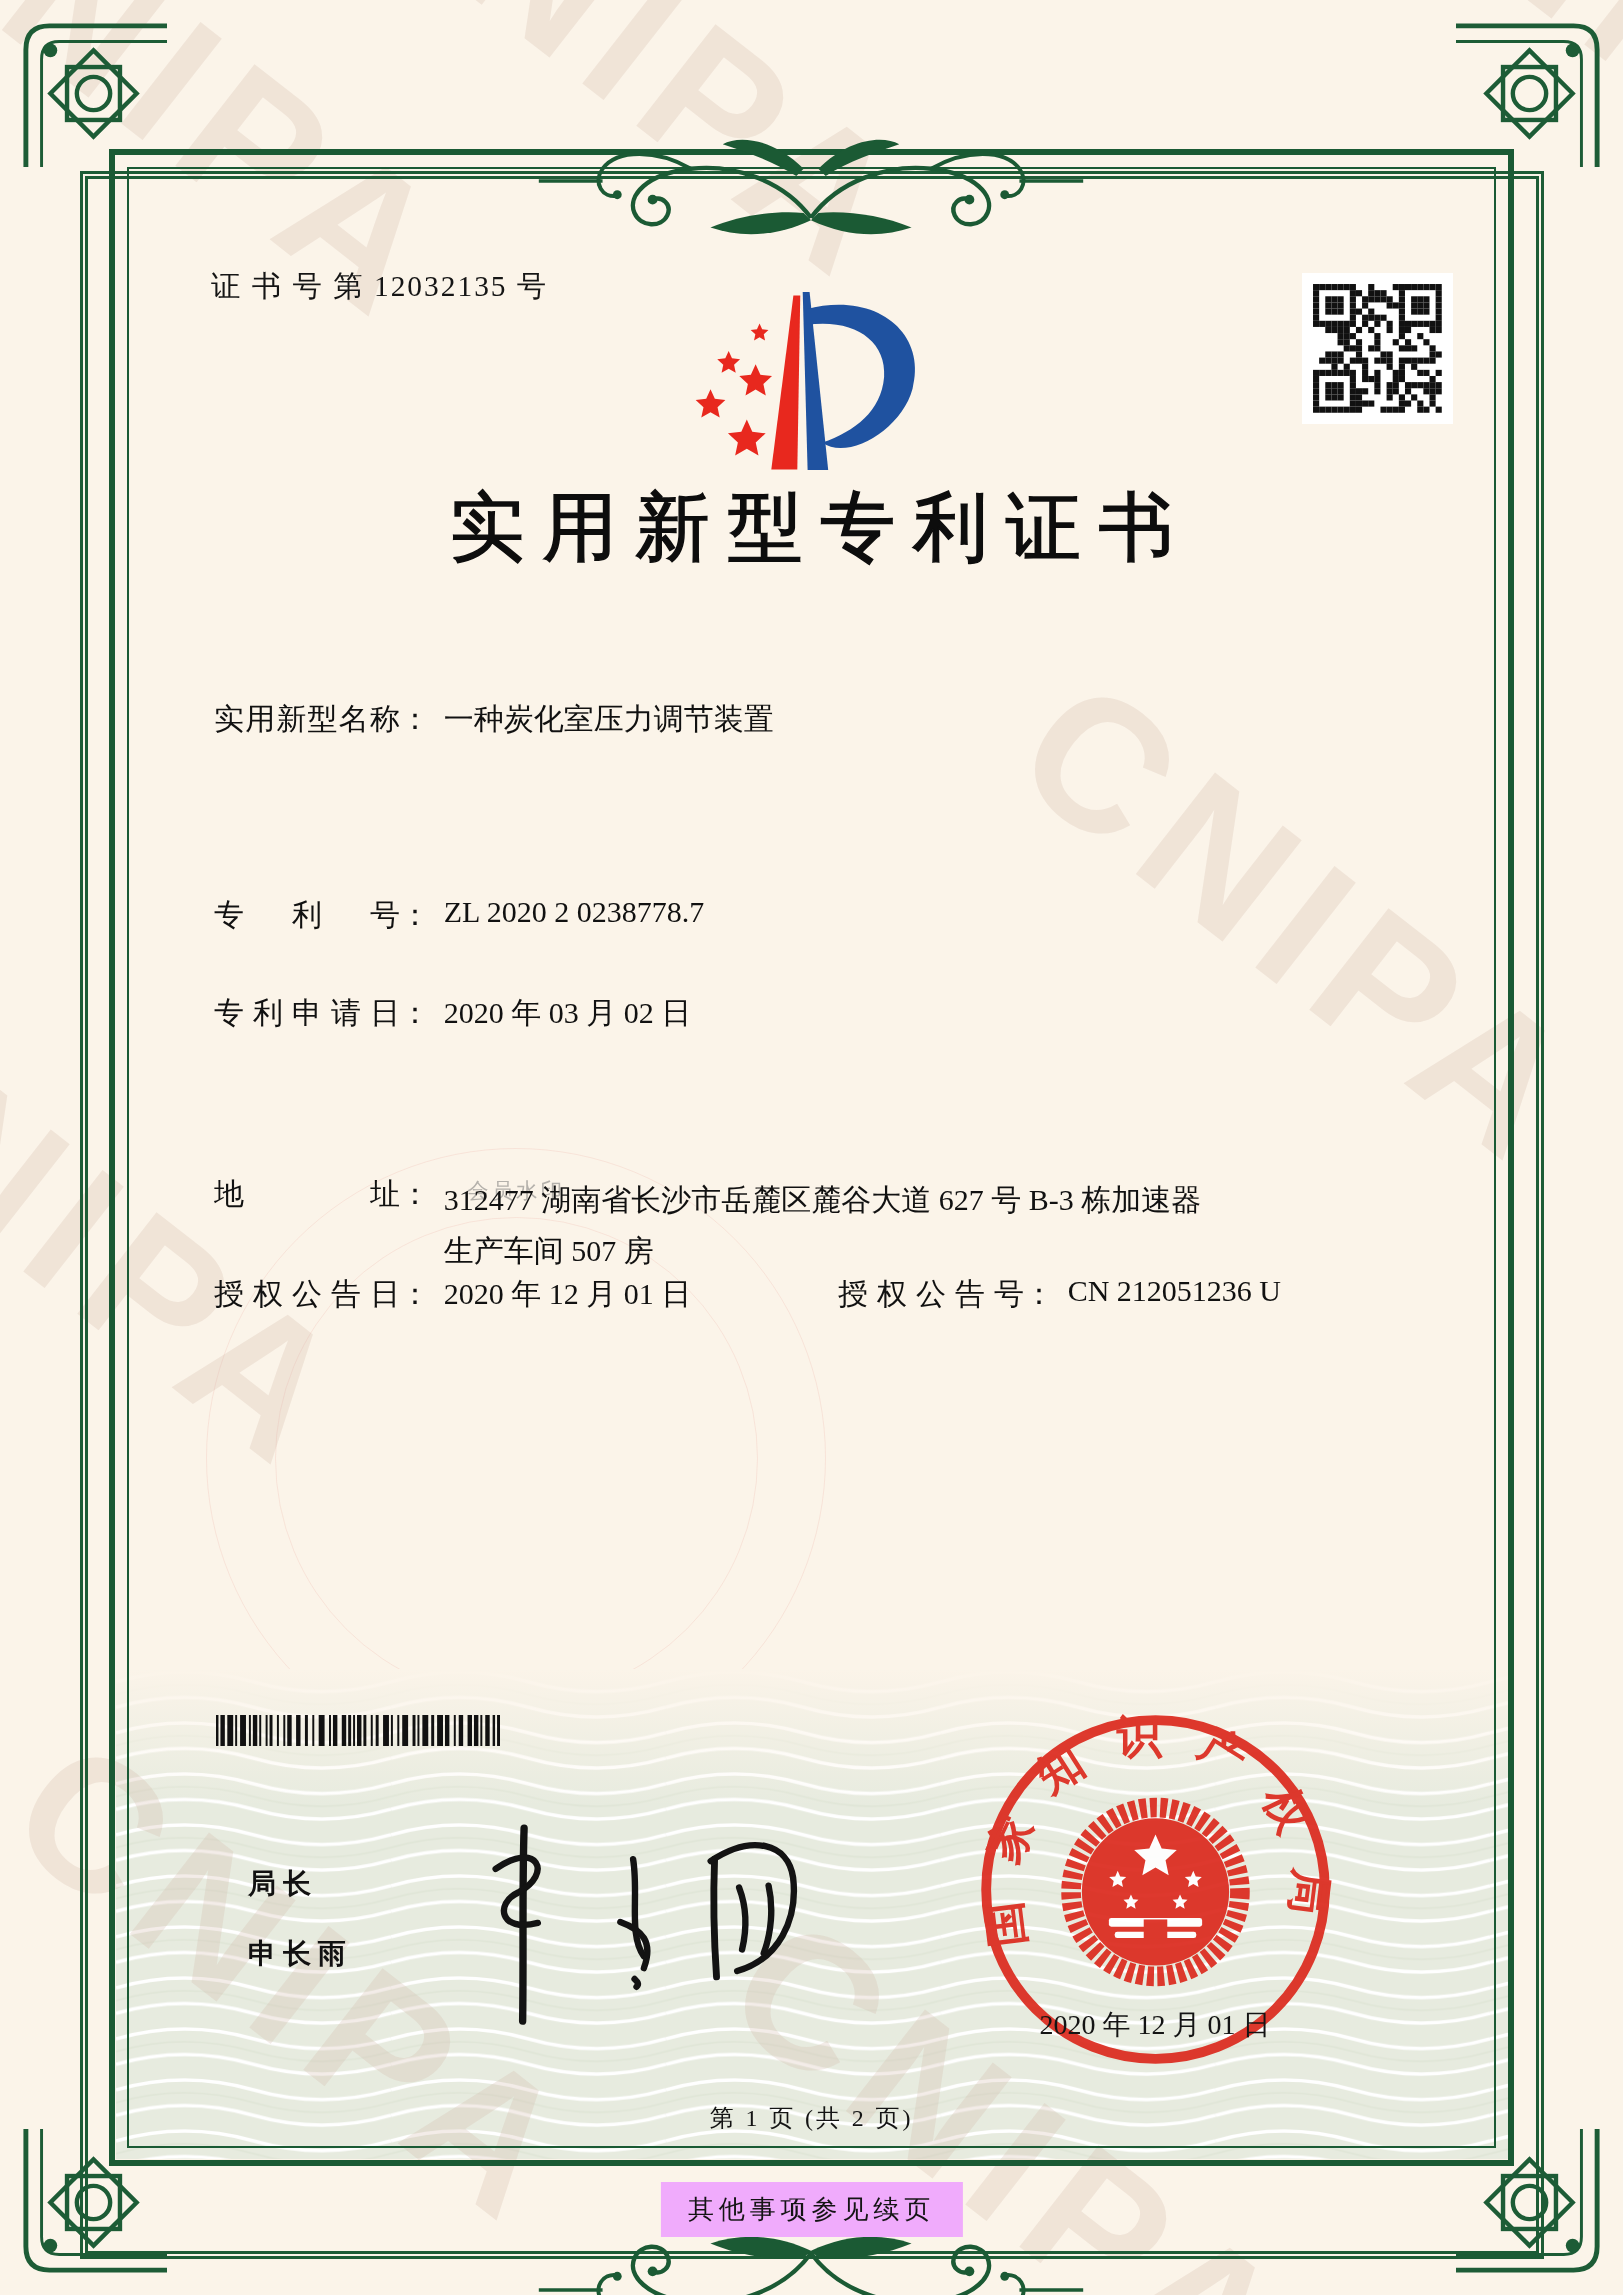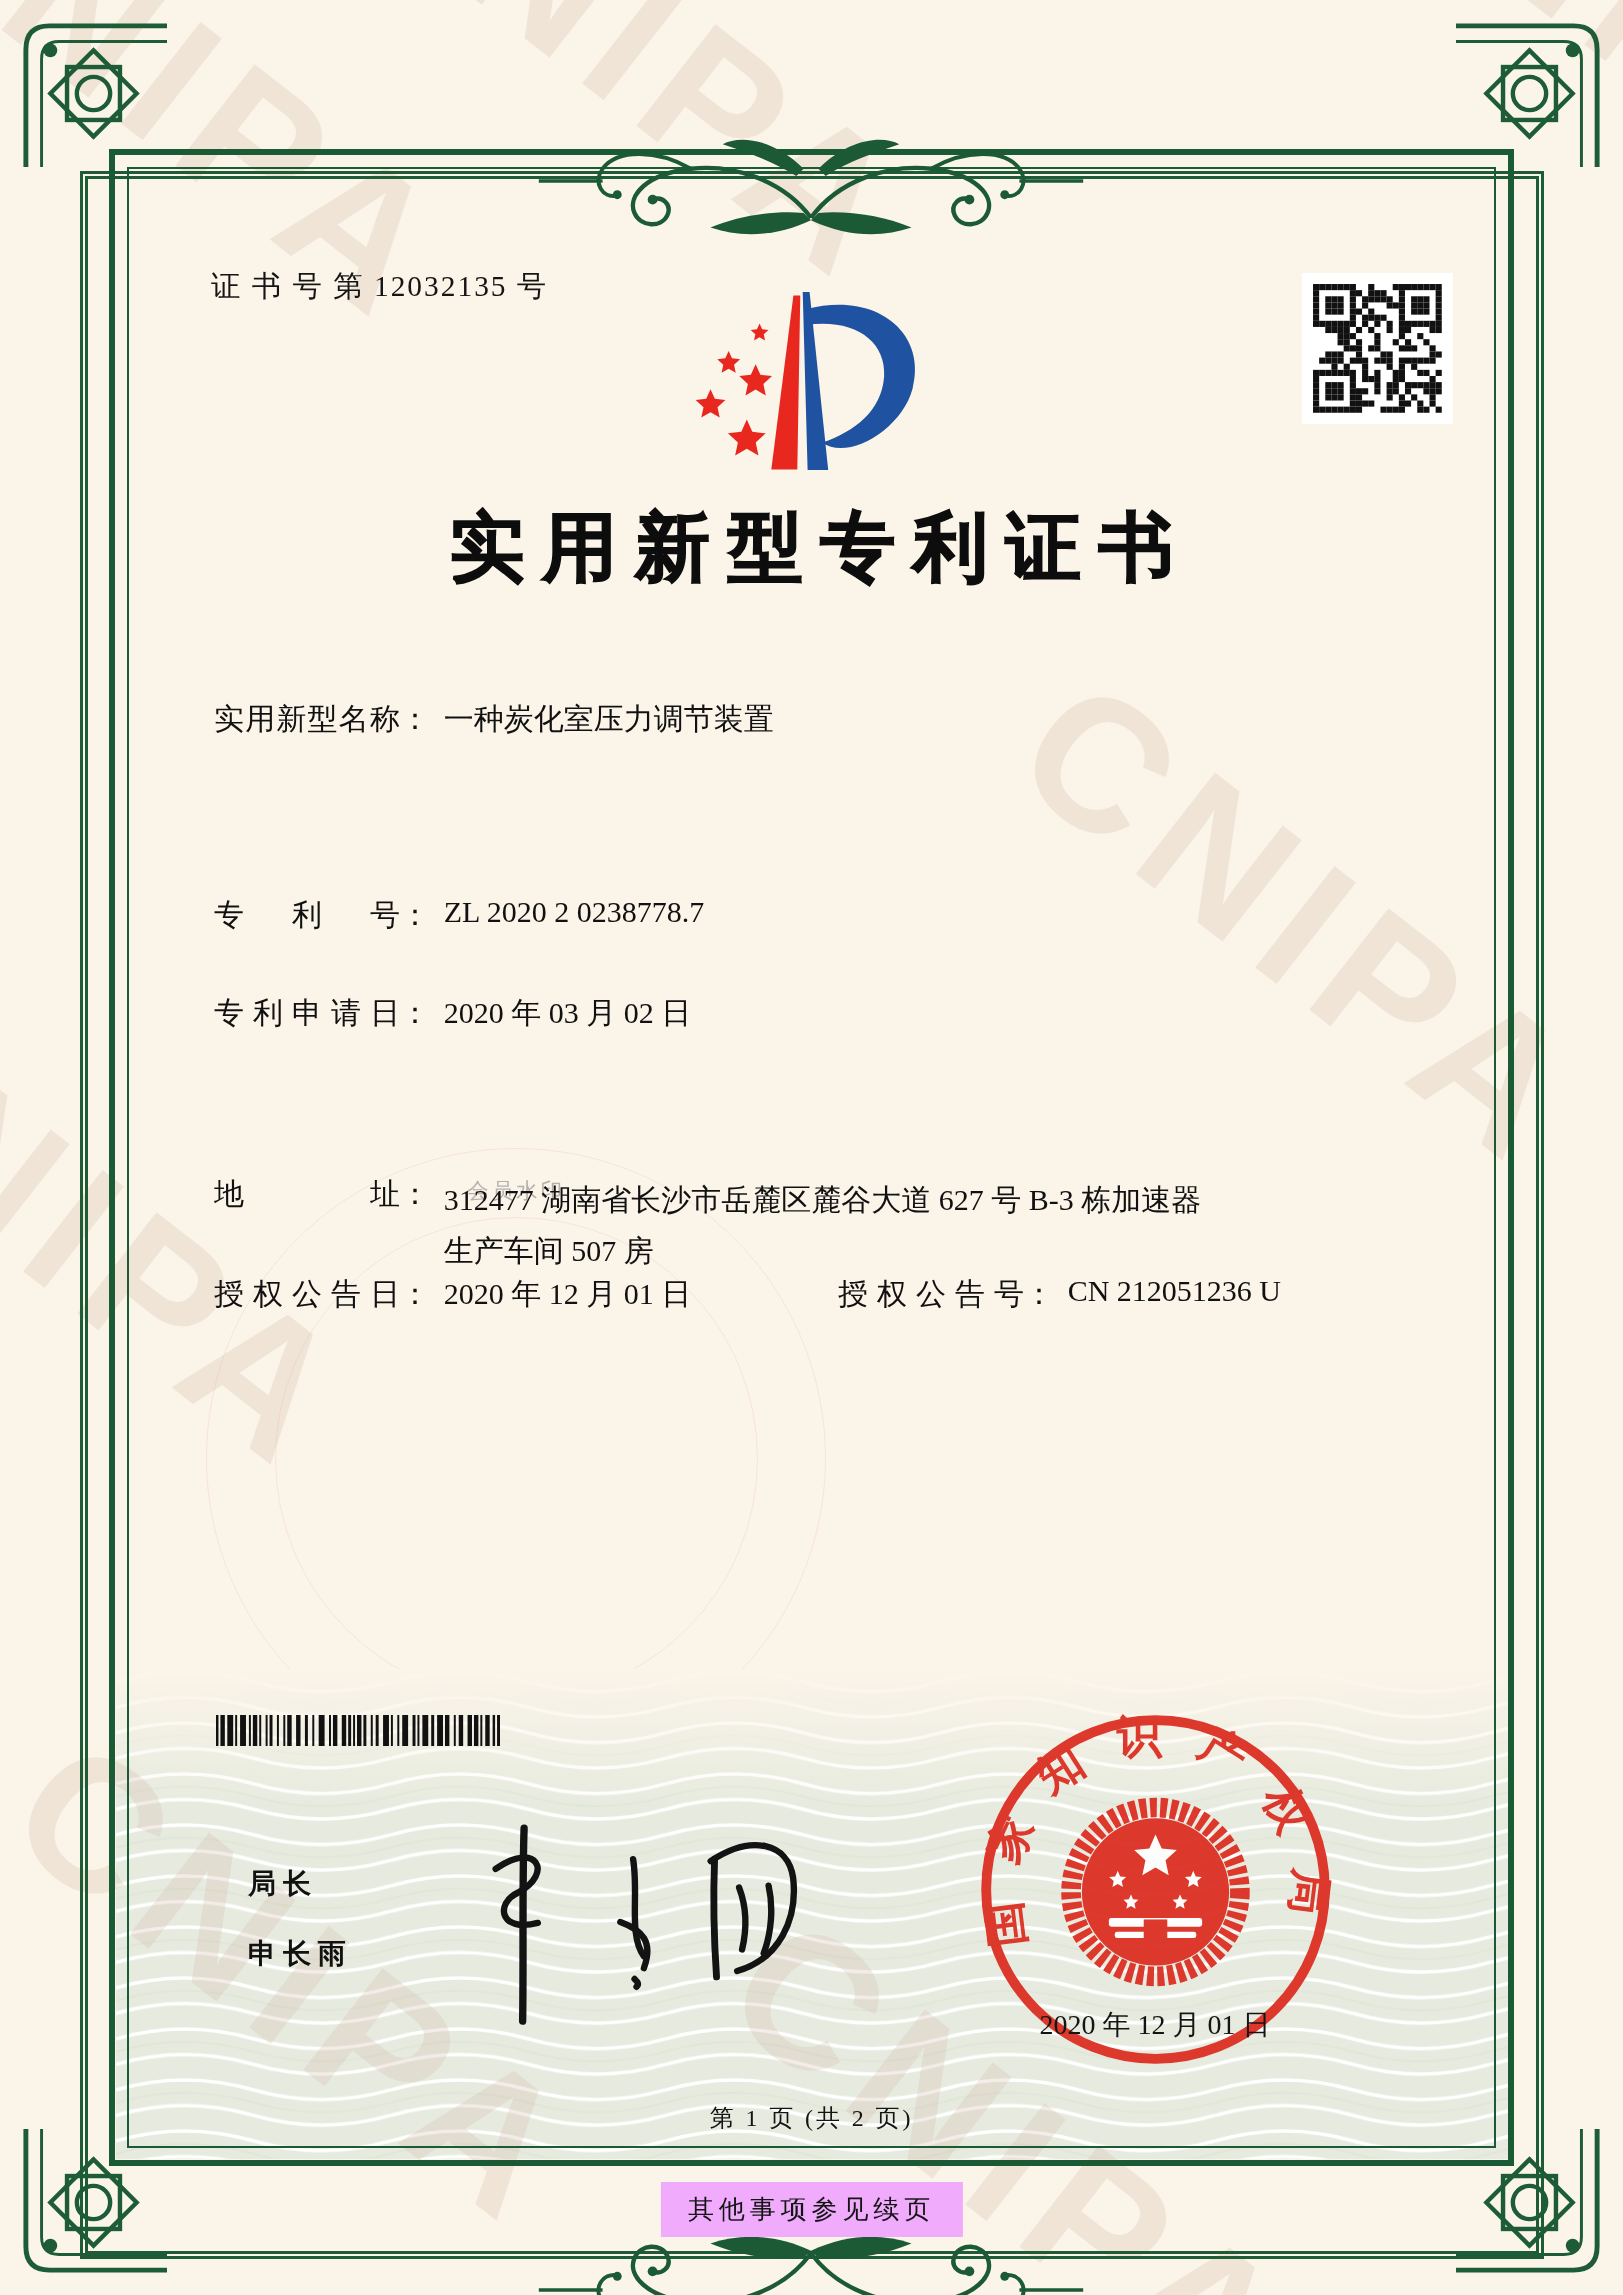--- a/index.html
+++ b/index.html
@@ -28,22 +28,22 @@
       border:8.8px double #1d5c36;z-index:2;box-sizing:border-box;}
   .knot{position:absolute;width:147px;height:147px;z-index:3;}
   .flourish{position:absolute;width:564px;height:118px;z-index:3;}
 
   
   .cert-no{position:absolute;left:211px;top:267px;font-size:29.4px;color:#151515;
       letter-spacing:2px;z-index:10;white-space:nowrap;}
   .logo{position:absolute;left:686px;top:265px;width:255px;height:211px;z-index:10;}
   .qr{position:absolute;left:1302px;top:273px;width:141px;height:141px;background:#fff;
       padding:4.9px;z-index:10;}
-  .title{position:absolute;left:109px;top:498px;width:1405px;text-align:center;
-      font-size:75px;font-weight:700;color:#0d0d0d;letter-spacing:17.7px;text-indent:17.7px;
+  .title{position:absolute;left:109px;top:478px;width:1405px;text-align:center;
+      font-size:75px;font-weight:400;color:#0d0d0d;letter-spacing:17.7px;text-indent:17.7px;
       -webkit-text-stroke:1.5px #0d0d0d;z-index:10;}
 
   
   .row{position:absolute;left:214px;font-size:30px;color:#111;white-space:nowrap;z-index:10;}
   .lbl{display:inline-block;width:186px;text-align:justify;text-align-last:justify;vertical-align:top;}
   .colon{vertical-align:top;}
   .val{margin-left:13.7px;vertical-align:top;}
   .val-block{display:inline-block;margin-left:13.7px;vertical-align:top;line-height:51px;}
 
   

